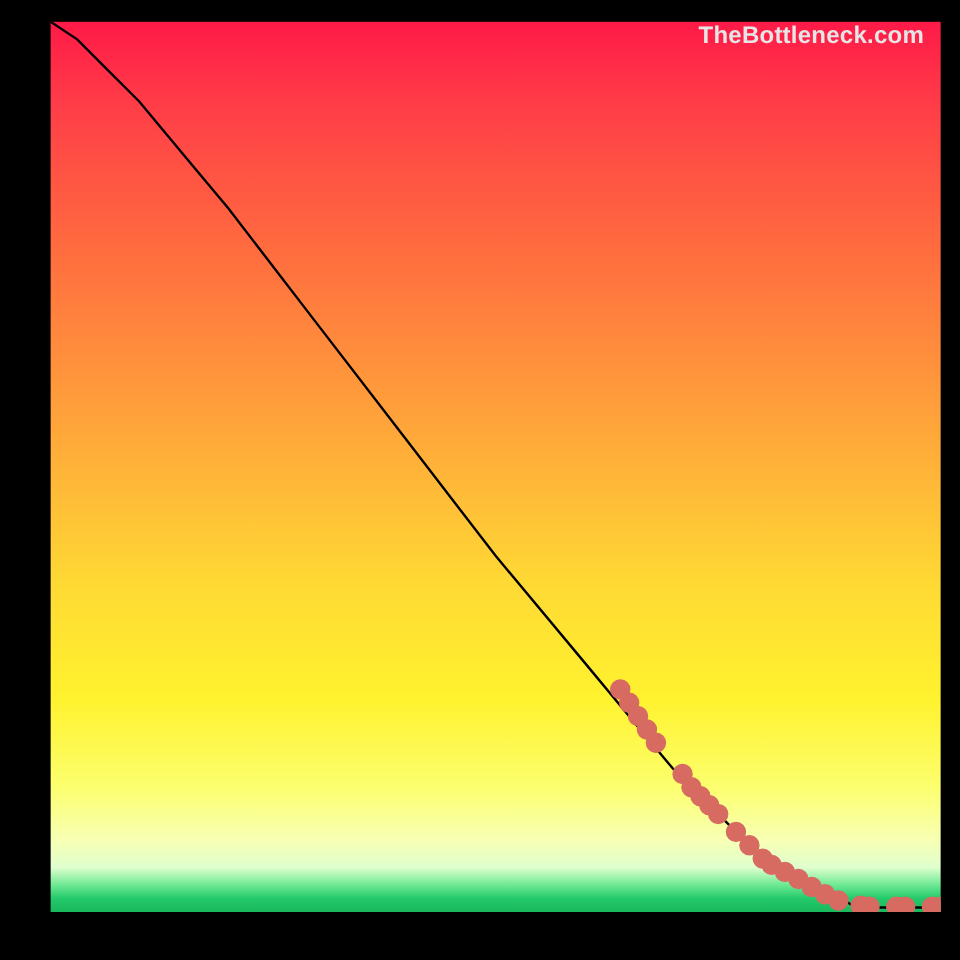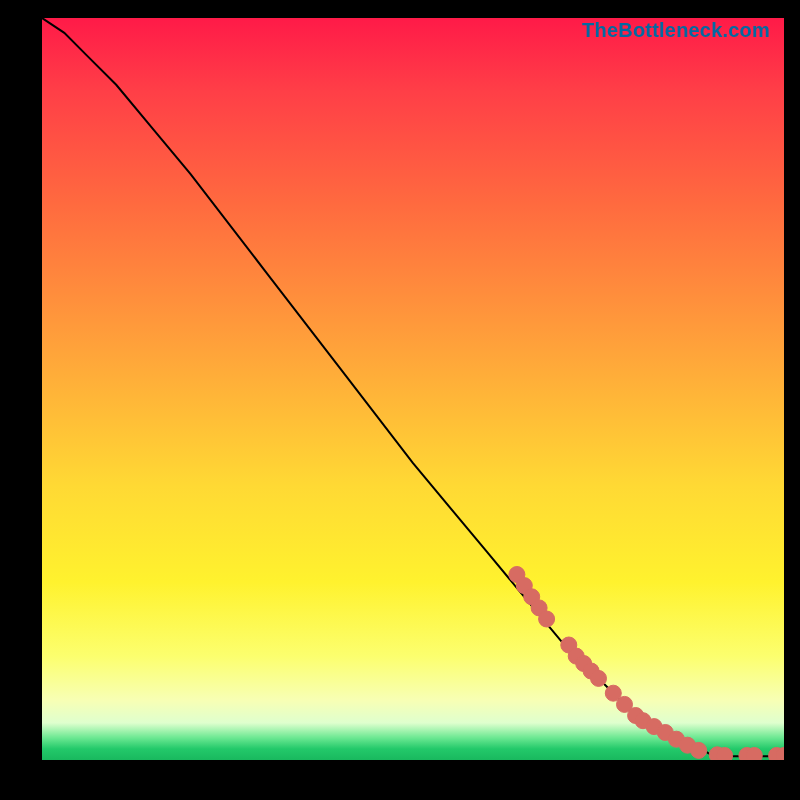--- a/index.html
+++ b/index.html
@@ -36,21 +36,21 @@
       #6ce892 97%,
       #23c96a 98.5%,
       #19b85e 100%
     );
   }
   .watermark {
     position: absolute;
     top: 0;
     right: 14px;
     font: 600 20px/1.2 Arial, Helvetica, sans-serif;
-    color: #0369a1;
+    color: #e5e5e5;
     letter-spacing: 0.2px;
     user-select: none;
   }
   svg.curve {
     position: absolute;
     inset: 0;
   }
 </style>
 </head>
 <body>

